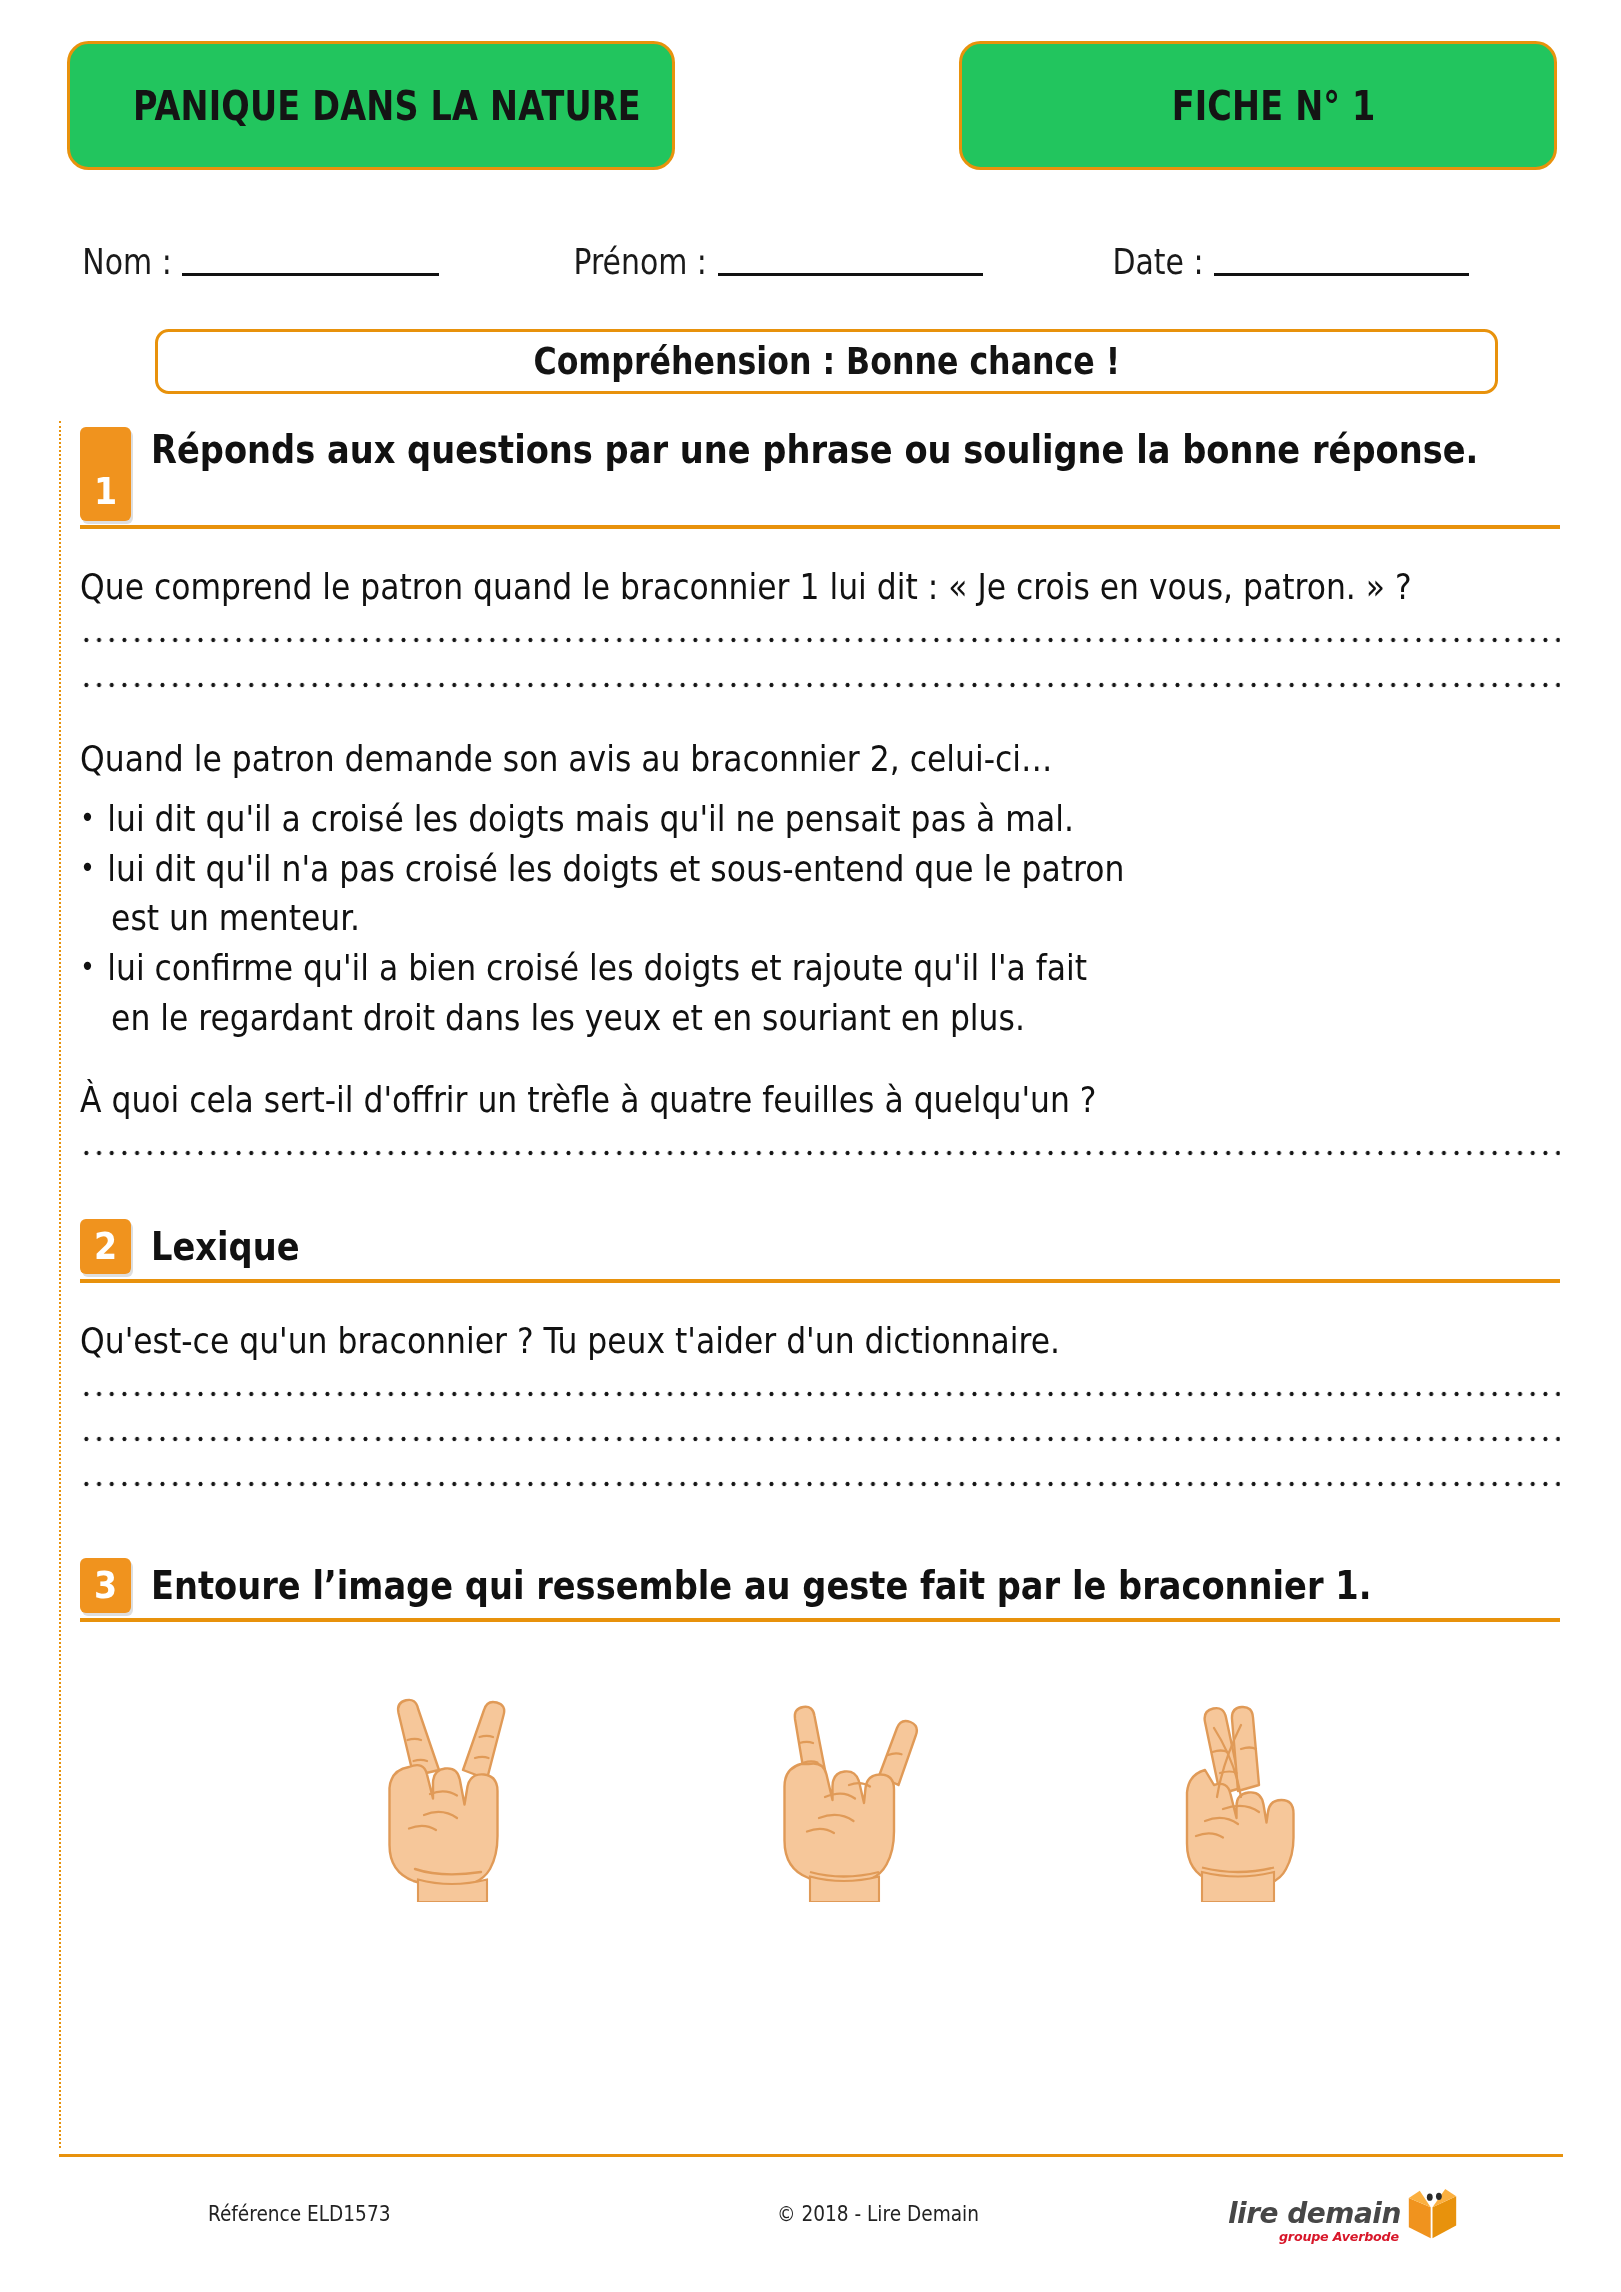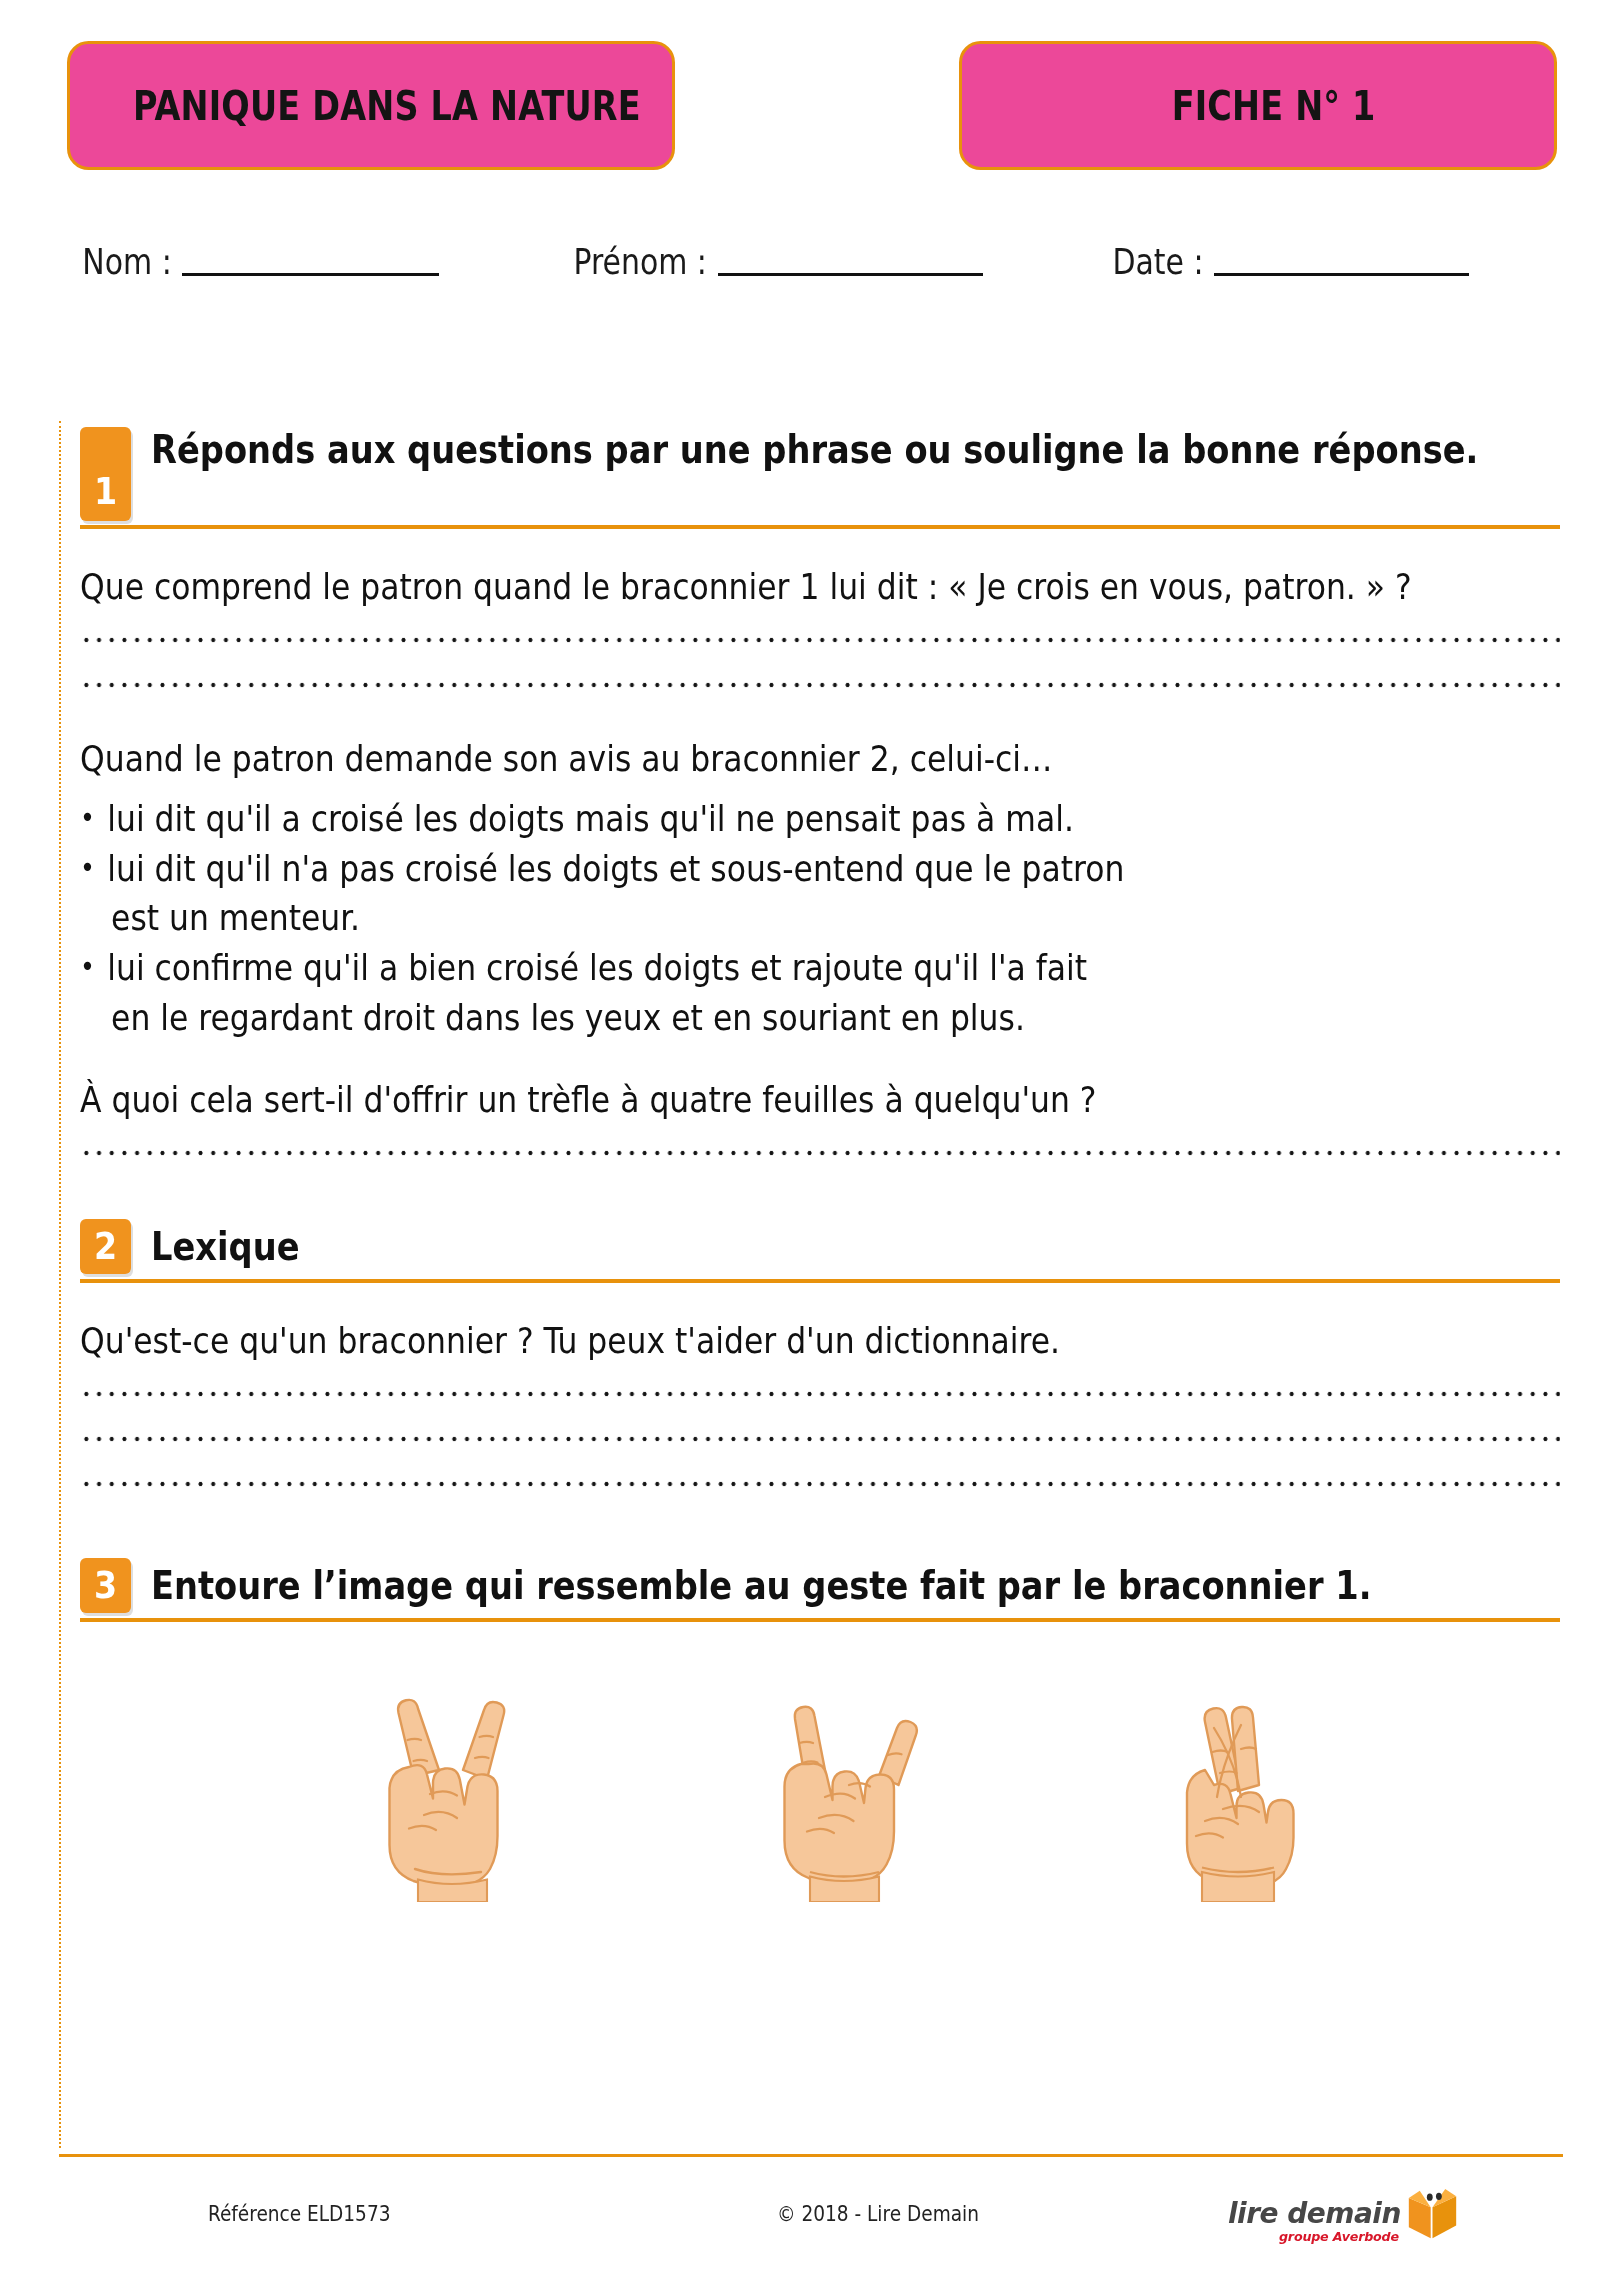--- a/index.html
+++ b/index.html
@@ -8,21 +8,21 @@
     font-family:"Liberation Sans", sans-serif;color:#1a1a1a;
   }
   .page{position:absolute;inset:0;background:#fff;}
 
   
   .header-row{
     position:absolute;left:67px;top:41px;width:1490px;height:129px;
     display:flex;justify-content:space-between;align-items:stretch;
   }
   .hbox{
-    border:3.9px solid #E8920C;border-radius:21.6px;background:#ec4899;
+    border:3.9px solid #E8920C;border-radius:21.6px;background:#22c55e;
     display:flex;align-items:center;justify-content:center;
     box-sizing:border-box;
     padding-left:32px;
   }
   .hbox--left{width:608px;}
   .hbox--right{width:598px;margin-left:32px;}
   .hbox-text{
     font-family:"Liberation Sans Narrow","DejaVu Sans Condensed","Liberation Sans",sans-serif;
     font-weight:bold;font-size:40px;letter-spacing:0.2px;
     color:#141414;transform:scaleX(.93);white-space:nowrap;
@@ -182,20 +182,23 @@
       <span class="lbl">Prénom :</span>
       <span class="rule r2"></span>
     </div>
     <div class="sp2"></div>
     <div class="fld">
       <span class="lbl">Date :</span>
       <span class="rule r3"></span>
     </div>
   </div>
 
+  <div class="banner">
+    <span class="banner-text">Compréhension : Bonne chance !</span>
+  </div>
 
   <div class="margin-guide"></div>
 
   <div class="content">
 
     <div class="ex">
       <div class="ex-head">
         <div class="badge badge--tall">1</div>
         <div class="ex-title">Réponds aux questions par une phrase ou souligne la bonne réponse.</div>
       </div>

